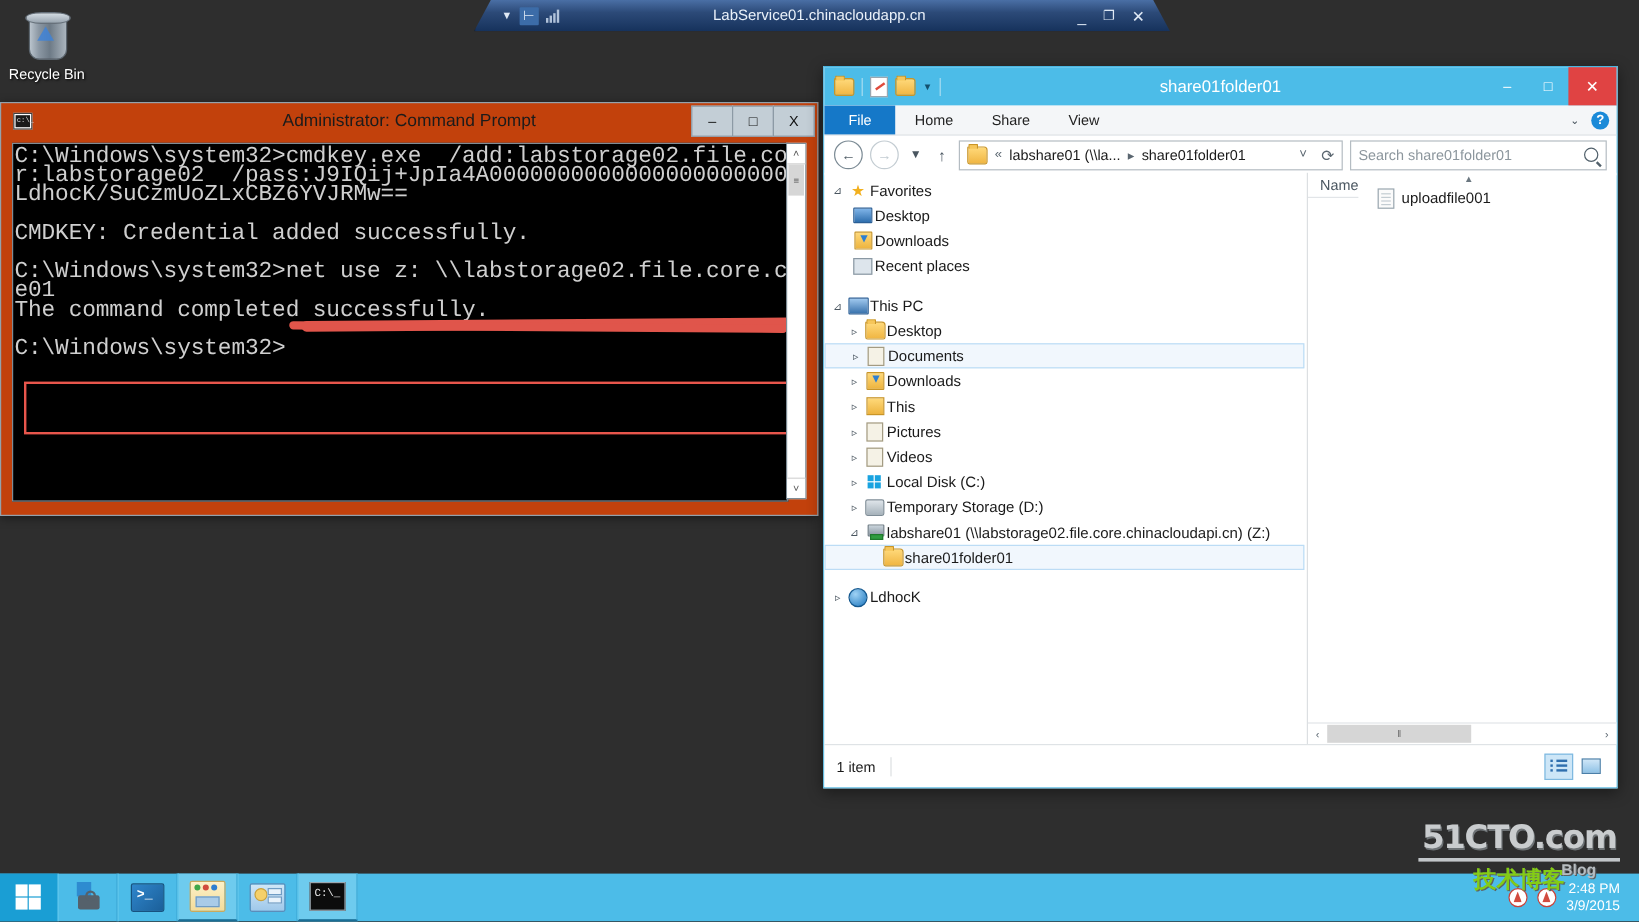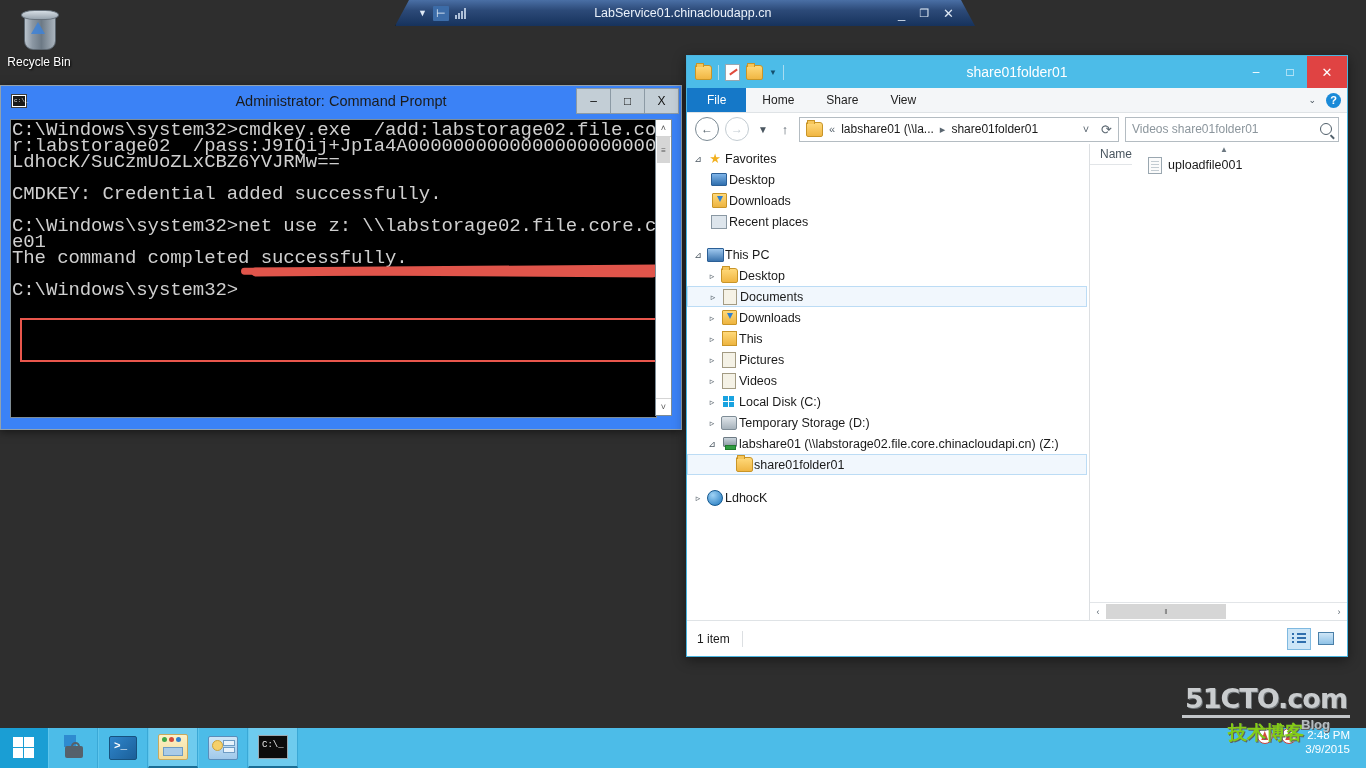--- a/index.html
+++ b/index.html
@@ -49,21 +49,21 @@
   .bars{display:inline-block;height:11px;width:13px;position:relative;opacity:.85;}
   .bars i{position:absolute;bottom:0;width:2px;background:#c8d8ec;display:block;}
   .bars i:nth-child(1){left:0;height:4px;}
   .bars i:nth-child(2){left:3px;height:6px;}
   .bars i:nth-child(3){left:6px;height:8px;}
   .bars i:nth-child(4){left:9px;height:11px;}
 
   
   #cmdwin{
     position:absolute;left:0px;top:85px;width:680px;height:343px;
-    background:#3b82f6;border:1px solid #93a2ad;box-shadow:0 2px 8px rgba(0,0,0,.5);
+    background:#c2410c;border:1px solid #93a2ad;box-shadow:0 2px 8px rgba(0,0,0,.5);
   }
   #cmd-title{height:30px;display:flex;align-items:center;position:relative;}
   #cmd-title .ico{
     width:16px;height:14px;margin-left:10px;background:#fff;border:1px solid #404040;
     position:relative;box-sizing:border-box;
   }
   #cmd-title .ico:after{
     content:"c:\\_";position:absolute;left:1px;top:1px;right:1px;bottom:1px;
     background:#1a1a1a;color:#ddd;font-family:"Liberation Mono",monospace;font-size:6px;line-height:10px;padding-left:1px;
   }
@@ -237,21 +237,21 @@
   .svm i:nth-child(1){left:3px;background:#3fa84a;}
   .svm i:nth-child(2){left:10px;background:#d14b3c;}
   .svm i:nth-child(3){left:17px;background:#2f7fd0;}
   .svm b{position:absolute;left:4px;bottom:3px;right:4px;height:7px;background:#a9cbe8;border:1px solid #6f9cc4;}
   .cp{width:28px;height:22px;background:linear-gradient(to bottom,#cfe6f7,#9fc8ea);border:1px solid #5b8dba;border-radius:2px;position:relative;}
   .cp .dot{position:absolute;left:3px;top:3px;width:9px;height:9px;border-radius:50%;background:#f5d06a;border:1px solid #c9a23e;}
   .cp .l1,.cp .l2{position:absolute;left:14px;height:4px;width:10px;background:#e9f3fb;border:1px solid #6f9cc4;}
   .cp .l1{top:3px;} .cp .l2{top:10px;}
   .cmdico{width:28px;height:22px;background:#0c0c0c;border:1px solid #9aa7b0;position:relative;}
   .cmdico:after{content:"C:\\_";position:absolute;left:3px;top:4px;color:#e8e8e8;font-family:"Liberation Mono",monospace;font-size:9px;}
-  #tray{margin-left:auto;display:flex;gap:8px;padding-right:10px;color:#fff;}
+  #tray{margin-left:auto;display:flex;align-items:center;gap:8px;padding-right:10px;color:#fff;}
   .trayico{width:14px;height:14px;border-radius:50%;background:#fff;border:1px solid #c9423a;position:relative;}
   .trayico:after{content:"";position:absolute;left:3px;top:2px;width:7px;height:9px;background:#d24b3f;clip-path:polygon(50% 0,100% 100%,0 100%);}
   #clock{text-align:right;font-size:11.5px;line-height:14px;color:#fff;padding-right:6px;}
 
   
   #wm{position:absolute;right:10px;bottom:22px;width:180px;text-align:center;pointer-events:none;}
   #wm .w1{font-size:27px;font-weight:bold;color:#c9ccce;letter-spacing:-1px;text-shadow:1px 1px 0 #6e7376;font-family:"DejaVu Sans",sans-serif;}
   #wm .wline{height:3px;background:#c2c6c9;margin:1px 6px 2px 6px;}
   #wm .w2{font-size:19px;font-weight:bold;color:#84cc16;text-shadow:1px 1px 0 #5c6164;}
   #wm .w3{position:absolute;right:26px;top:34px;font-size:13px;font-weight:bold;color:#b7bcc0;text-shadow:1px 1px 0 #5c6164;}
@@ -360,21 +360,21 @@
         <span class="fold"></span>
         <span class="sepc">«</span>
         <span>labshare01 (\\la...</span>
         <span class="sepc">▸</span>
         <span>share01folder01</span>
         <span class="grow"></span>
         <span class="sepc">˅</span>
         <span class="sepc" style="font-size:13px;margin-left:6px;">⟳</span>
       </div>
       <div id="search">
-        <span>Videos share01folder01</span>
+        <span>Search share01folder01</span>
         <span class="grow"></span>
         <span class="magn"></span>
       </div>
     </div>
 
     <div id="exp-main">
 
       <div id="nav">
 
         <div class="tr" style="margin-top:4px;">

